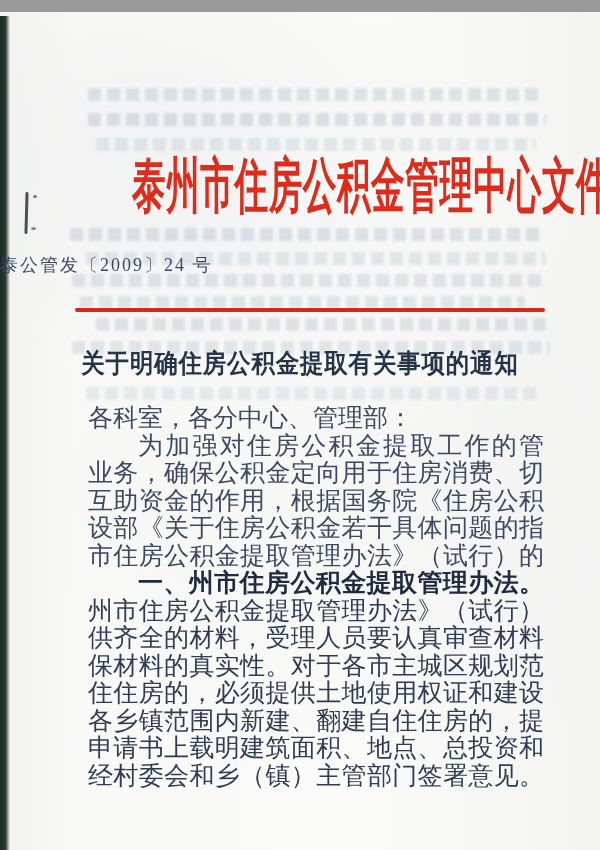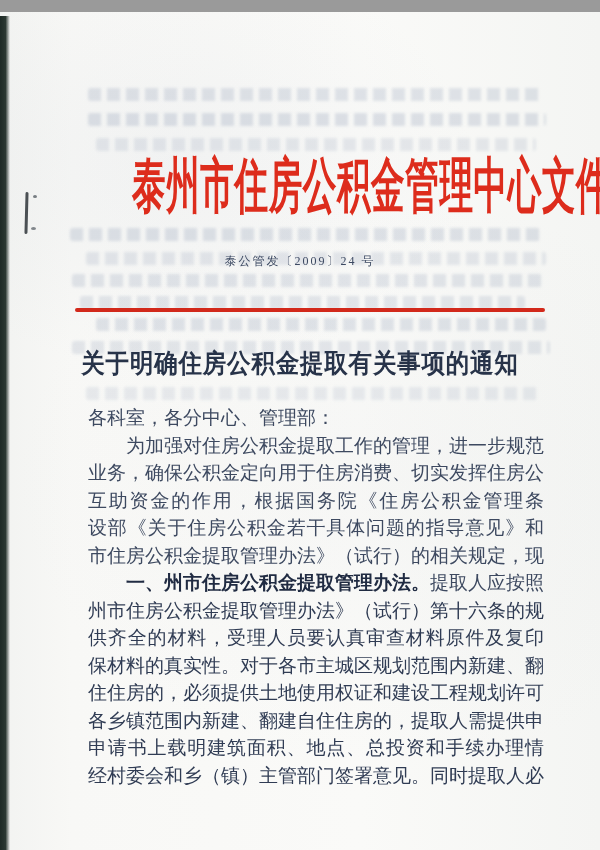--- a/index.html
+++ b/index.html
@@ -37,37 +37,37 @@
 
   .header-title{
     position:absolute;left:0;top:138px;width:600px;
     text-align:center;white-space:nowrap;
     font-size:60px;line-height:72px;font-weight:bold;
     transform:scaleX(.56);transform-origin:50% 50%;
     letter-spacing:1px;
   }
   .doc-number{
     position:absolute;left:0;top:241px;width:600px;
-    text-align:center;font-size:12px;letter-spacing:2px;
+    text-align:left;font-size:18px;letter-spacing:2px;
     color:#3c4962;
   }
   .red-rule{
     position:absolute;left:75px;top:296px;width:470px;height:4px;
     border-radius:2px;filter:blur(.3px);
   }
   .doc-title{
     position:absolute;left:0;top:334px;width:600px;
     text-align:center;white-space:nowrap;
     font-size:26px;font-weight:bold;color:#273349;
     transform:scaleX(.9);transform-origin:50% 50%;
     letter-spacing:1px;
   }
   .body-block{
     position:absolute;left:88px;top:392px;width:456px;
-    font-size:19px;line-height:27.5px;color:#3d4960;
+    font-size:25px;line-height:27.5px;color:#3d4960;
   }
   .body-line{height:27.5px;overflow:hidden;}
   .body-line.justify{text-align:justify;text-align-last:justify;}
   .body-line.indent{text-indent:2em;}
   .body-line:nth-child(n+8){color:#303c54;}
   .bold-prefix{font-weight:bold;color:#202b42;}
   .bold-prefix:empty{display:none;}
 </style>
 </head>
 <body>

